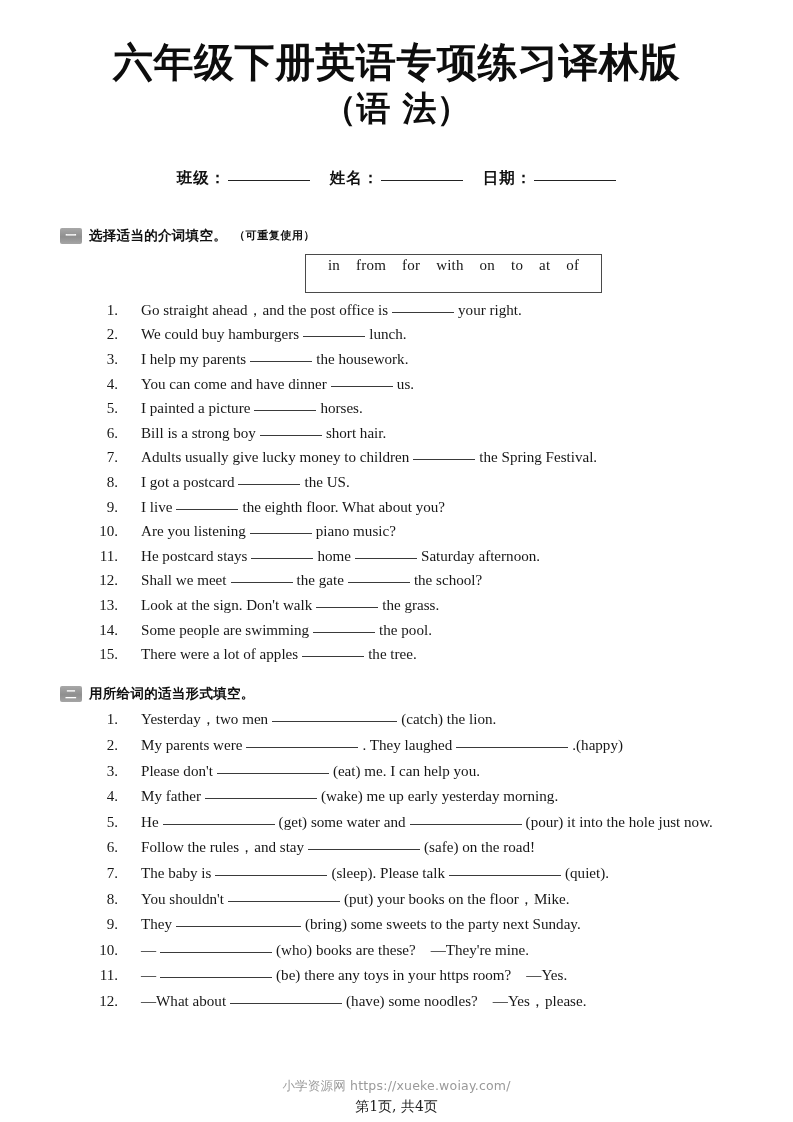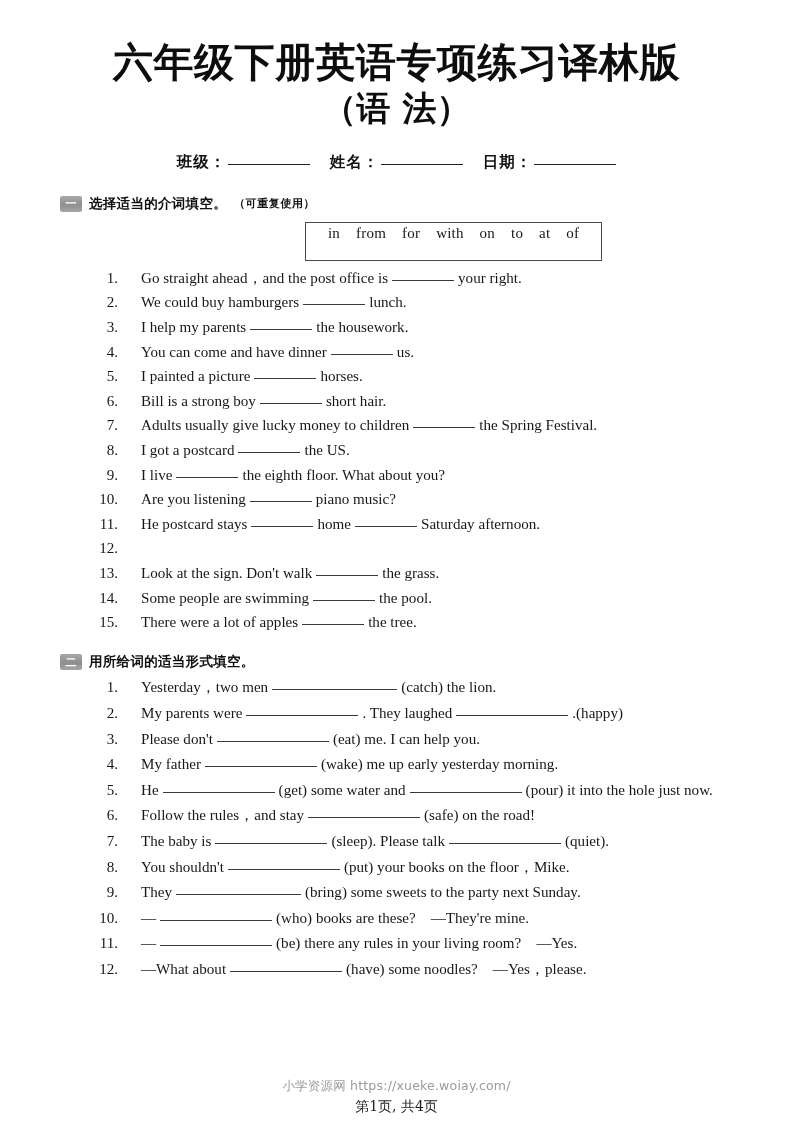--- a/index.html
+++ b/index.html
@@ -51,21 +51,21 @@
     margin-top: 22px;
     text-align: center;
     font-family: "DejaVu Serif", "Liberation Serif", serif;
     font-size: 15.5px;
     font-weight: 700;
     color: #111;
     letter-spacing: 0.2px;
   }
   .info-field {
     display: inline-block;
-    margin: 0 7px;
+    margin: 16px 7px;
     white-space: nowrap;
   }
   .info-label { letter-spacing: 1px; }
   .info-rule {
     display: inline-block;
     width: 82px;
     border-bottom: 1.4px solid #222;
     height: 1px;
     vertical-align: 2px;
     margin-left: 2px;
@@ -259,20 +259,21 @@
           <div class="qrow">
             <span class="qnum">10.</span>
             <span class="qtext"><span>Are you listening</span><span class="blank b-md"></span><span>piano music?</span></span>
           </div>
           <div class="qrow">
             <span class="qnum">11.</span>
             <span class="qtext"><span>He postcard stays</span><span class="blank b-md"></span><span>home</span><span class="blank b-md"></span><span>Saturday afternoon.</span></span>
           </div>
           <div class="qrow">
             <span class="qnum">12.</span>
+            <span class="qtext"><span>Shall we meet</span><span class="blank b-md"></span><span>the gate</span><span class="blank b-md"></span><span>the school?</span></span>
           </div>
           <div class="qrow">
             <span class="qnum">13.</span>
             <span class="qtext"><span>Look at the sign. Don't walk</span><span class="blank b-md"></span><span>the grass.</span></span>
           </div>
           <div class="qrow">
             <span class="qnum">14.</span>
             <span class="qtext"><span>Some people are swimming</span><span class="blank b-md"></span><span>the pool.</span></span>
           </div>
           <div class="qrow">
@@ -322,21 +323,21 @@
           <div class="qrow">
             <span class="qnum">9.</span>
             <span class="qtext"><span>They</span><span class="blank b-xl"></span><span>(bring) some sweets to the party next Sunday.</span></span>
           </div>
           <div class="qrow">
             <span class="qnum">10.</span>
             <span class="qtext"><span>—</span><span class="blank b-lg"></span><span>(who) books are these?　—They're mine.</span></span>
           </div>
           <div class="qrow">
             <span class="qnum">11.</span>
-            <span class="qtext"><span>—</span><span class="blank b-lg"></span><span>(be) there any rules in your living room?　—Yes.</span></span>
+            <span class="qtext"><span>—</span><span class="blank b-lg"></span><span>(be) there any toys in your https room?　—Yes.</span></span>
           </div>
           <div class="qrow">
             <span class="qnum">12.</span>
             <span class="qtext"><span>—What about</span><span class="blank b-lg"></span><span>(have) some noodles?　—Yes，please.</span></span>
           </div>
         </div>
       </div>
     </div>
 
   <div class="footer">

